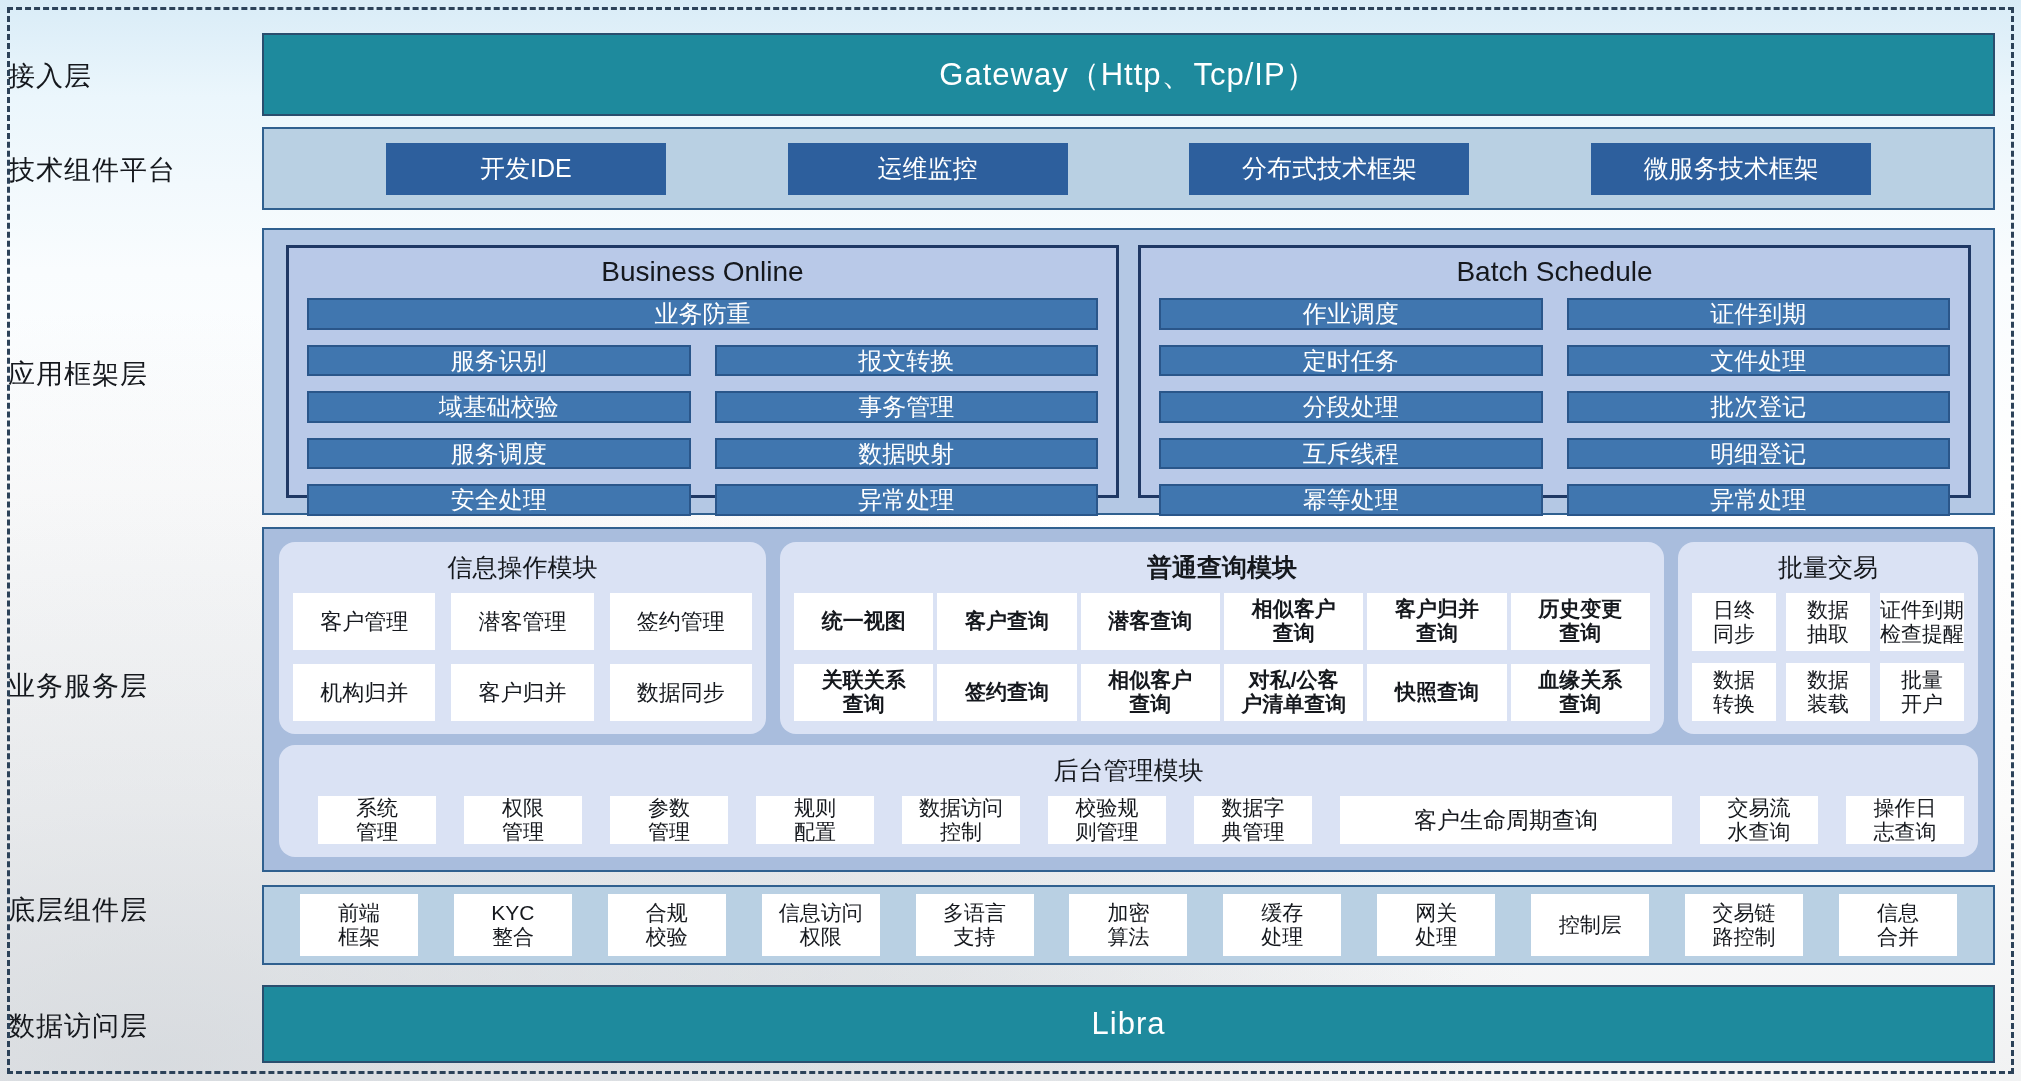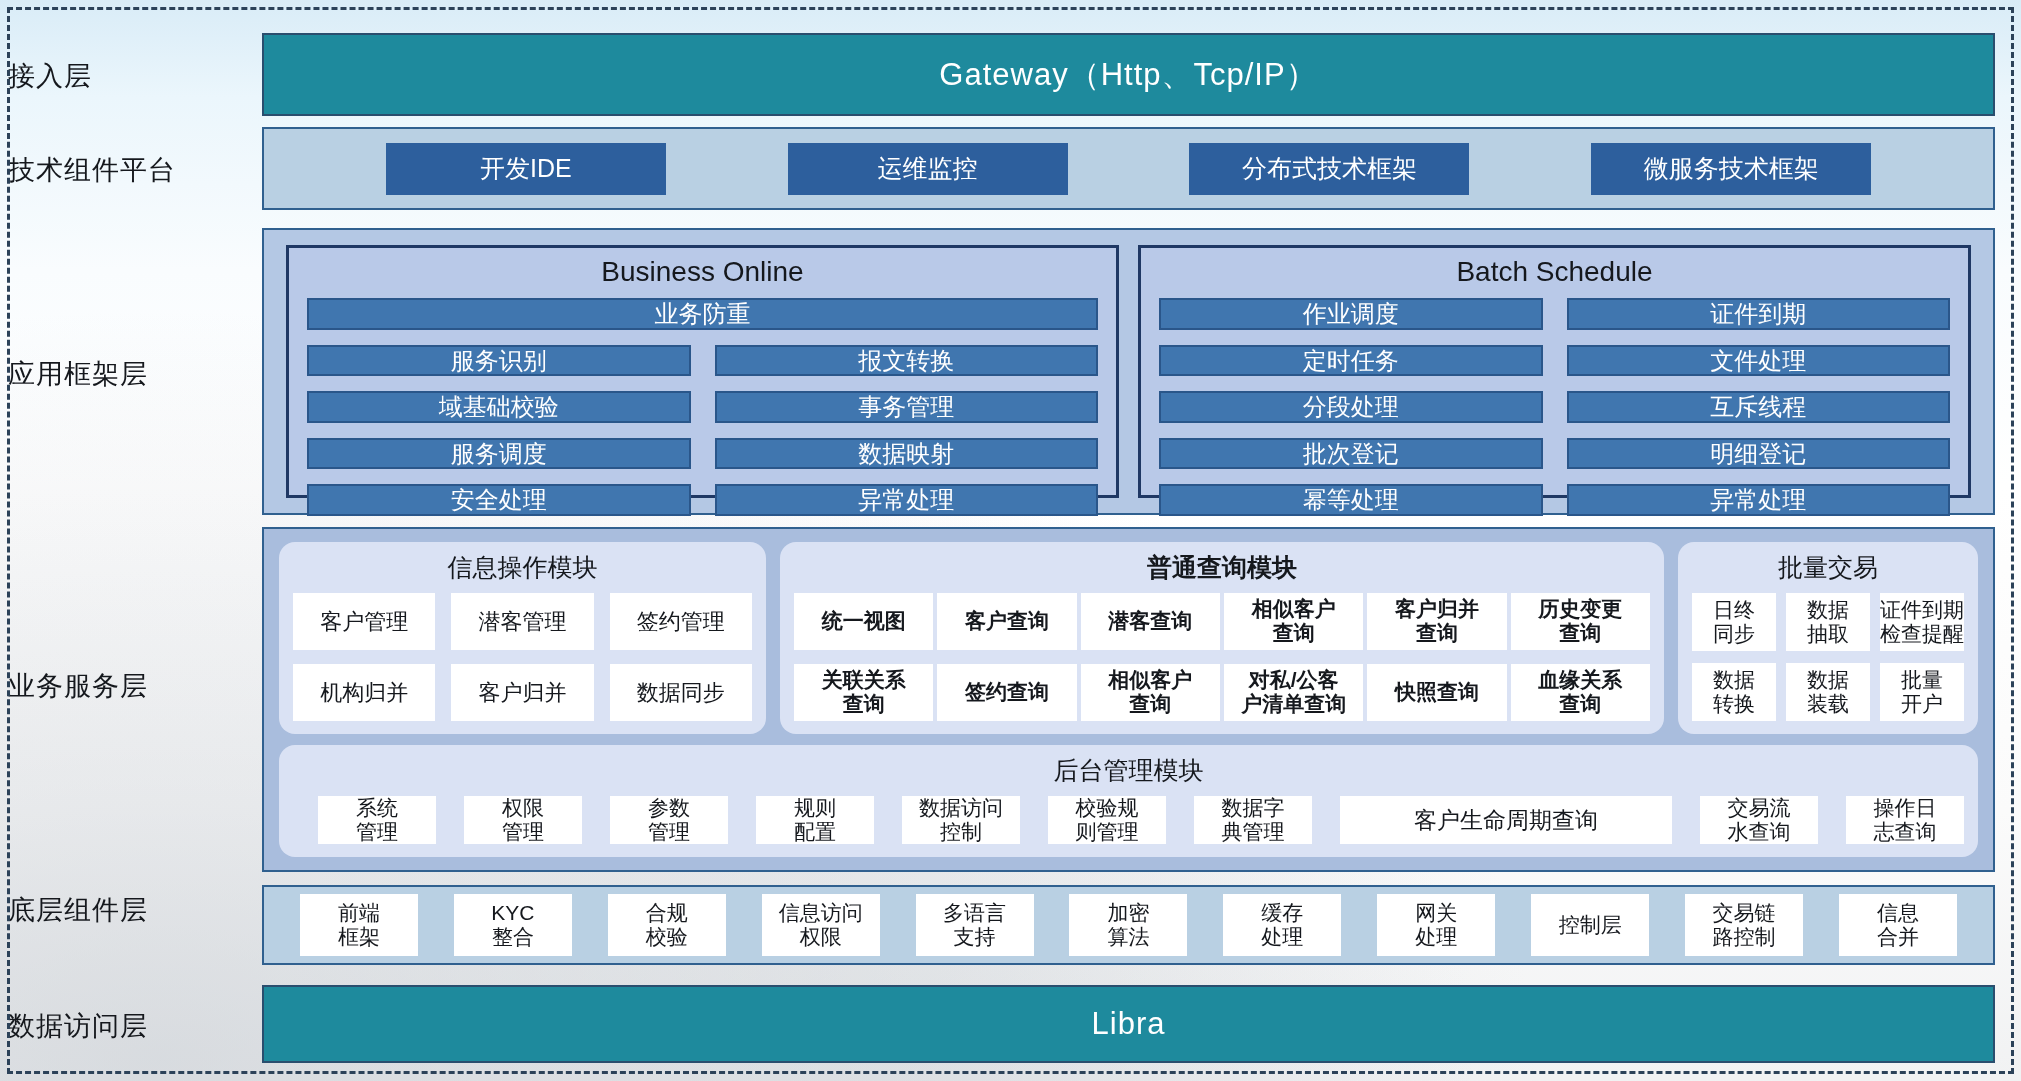--- a/index.html
+++ b/index.html
@@ -121,22 +121,22 @@
     </div>
     <div class="fw-box">
       <div class="fw-title">Batch Schedule</div>
       <div class="fw-grid">
 
       <div class="btn btn-mid">作业调度</div>
           <div class="btn btn-mid">证件到期</div>
           <div class="btn btn-mid">定时任务</div>
           <div class="btn btn-mid">文件处理</div>
           <div class="btn btn-mid">分段处理</div>
+          <div class="btn btn-mid">批次登记</div>
           <div class="btn btn-mid">互斥线程</div>
-          <div class="btn btn-mid">批次登记</div>
           <div class="btn btn-mid">明细登记</div>
           <div class="btn btn-mid">幂等处理</div>
           <div class="btn btn-mid">异常处理</div>
           <div class="btn btn-mid">事务管理</div>
           <div class="btn btn-mid">集群容错</div>
         </div>
     </div>
   </div>
 
   <div class="row service-row">

